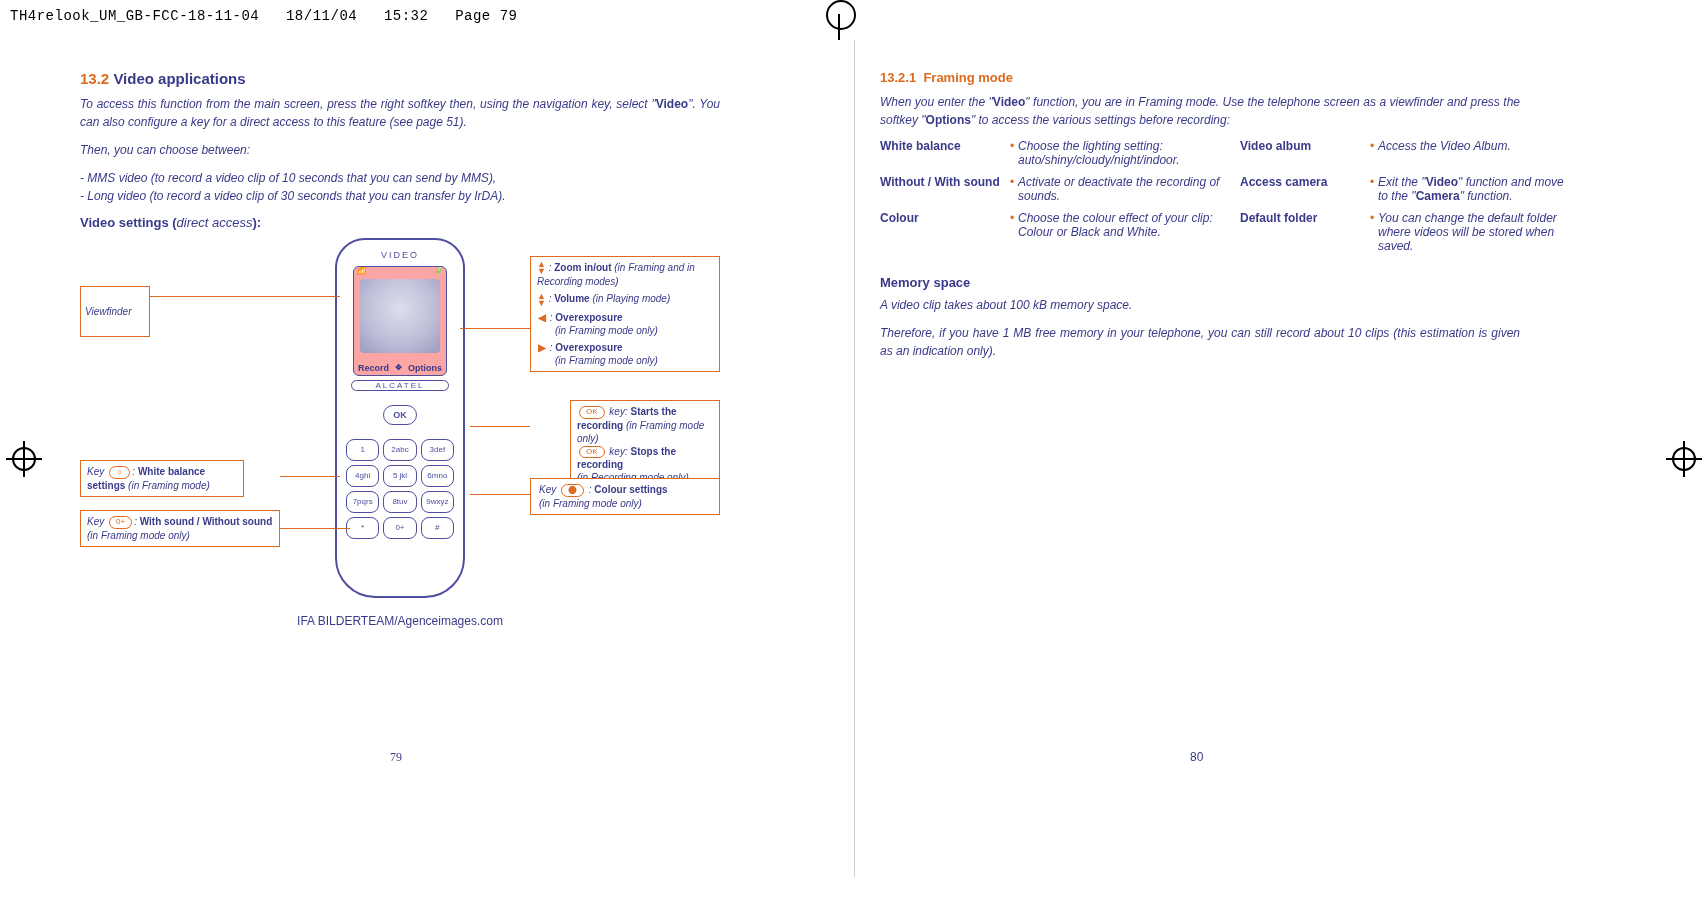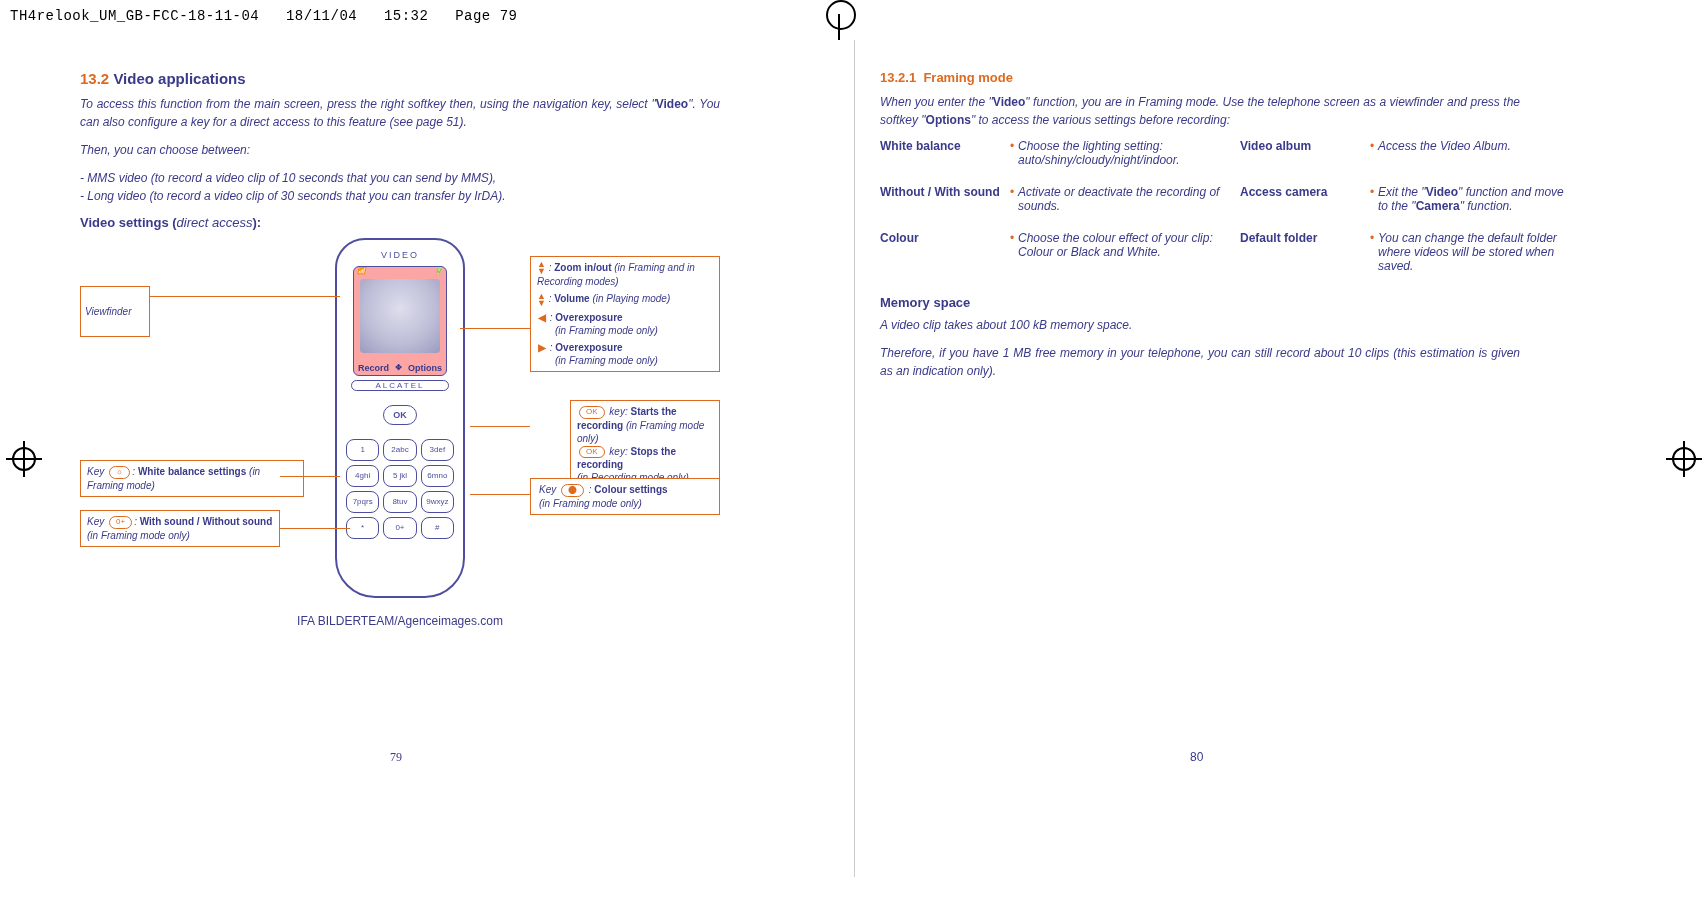--- a/index.html
+++ b/index.html
@@ -82,21 +82,21 @@
     display:inline-block; border:1px solid #dd6a1e; border-radius:8px; padding:0 6px; font-size:8px;
     font-style:normal; color:#dd6a1e; margin:0 2px; vertical-align:middle;
   }
   .callout .b { font-weight:bold; font-style:normal; }
   .callout-line { position:absolute; height:1px; background:#dd6a1e; }
   .arrow-glyph { display:inline-block; width:10px; text-align:center; color:#dd6a1e; font-style:normal; font-weight:bold; }
   .arrow-pair { display:inline-block; color:#dd6a1e; font-style:normal; font-weight:bold; font-size:9px; line-height:7px; vertical-align:middle; }
 
   .ifa { text-align:center; margin-top:6px; font-style:normal; color:#3a3a8a; font-size:12px; }
 
-  .opts-table { display:grid; grid-template-columns: 130px 230px 130px 200px; row-gap:18px; font-size:12px; }
+  .opts-table { display:grid; grid-template-columns: 130px 230px 130px 200px; row-gap:8px; font-size:12px; }
   .opts-table .lbl { font-weight:bold; font-style:normal; color:#3a3a8a; }
   .opts-table .desc { position:relative; padding-left:8px; }
   .opts-table .desc::before { content:"• "; color:#dd6a1e; position:absolute; left:0; font-style:normal; }
 
   .mem-h { font-weight:bold; font-style:normal; color:#3a3a8a; font-size:13px; margin:22px 0 6px; }
   .pnum { position:absolute; top:750px; font-style:normal; color:#3a3a8a; font-size:12px; }
   .pnum.left  { left:390px;font-family:Liberation Serif, serif; }
   .pnum.right { left:1190px; }
 </style>
 </head>
@@ -168,21 +168,21 @@
         <div class="key">0+</div>
         <div class="key">#</div>
       </div>
     </div>
 
     <div class="callout" style="left:0; top:48px; width:70px; padding:18px 4px;">
       <span>Viewfinder</span>
     </div>
     <div class="callout-line" style="left:70px; top:58px; width:190px;"></div>
 
-    <div class="callout" style="left:0; top:222px; width:224px;">
+    <div class="callout" style="left:0; top:222px; width:164px;">
       <span>Key </span><span class="key-pill">☼</span><span>: </span><span class="b">White balance settings</span><span> (in Framing mode)</span>
     </div>
     <div class="callout-line" style="left:200px; top:238px; width:60px;"></div>
 
     <div class="callout" style="left:0; top:272px; width:200px;">
       <span>Key </span><span class="key-pill">0+</span><span>:</span> <span class="b">With sound / Without sound</span><span> (in Framing mode only)</span>
     </div>
     <div class="callout-line" style="left:200px; top:290px; width:70px;"></div>
 
     <div class="callout" style="right:0; top:18px; width:190px;">

